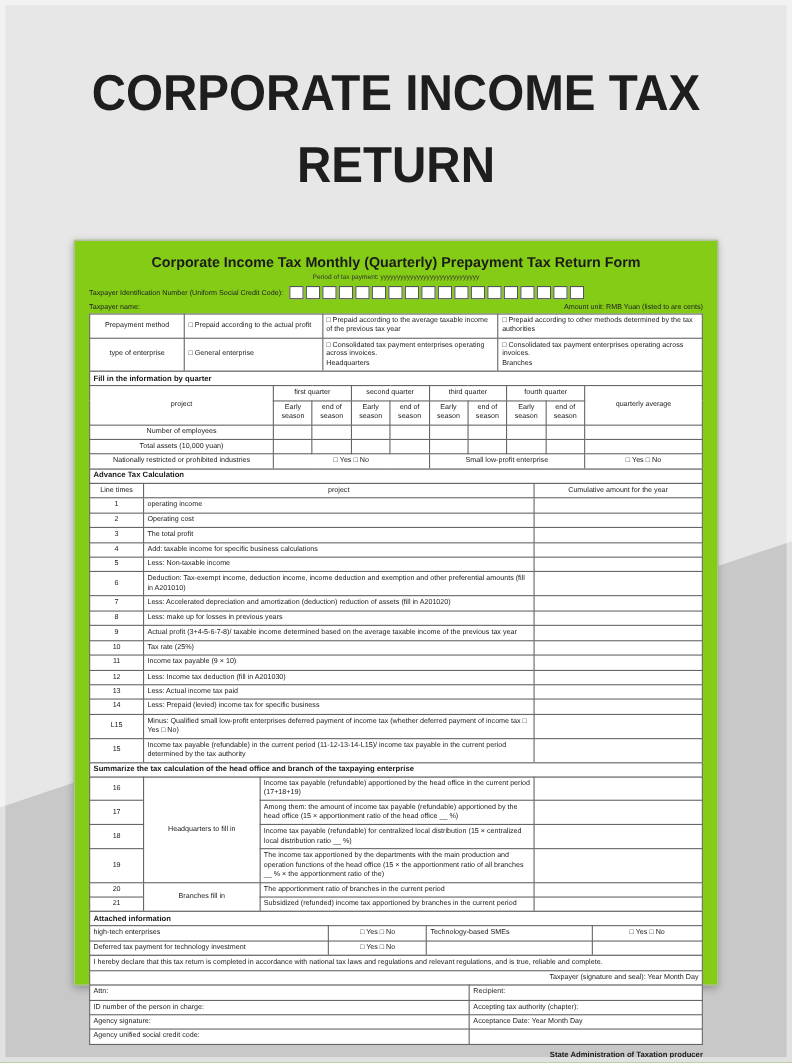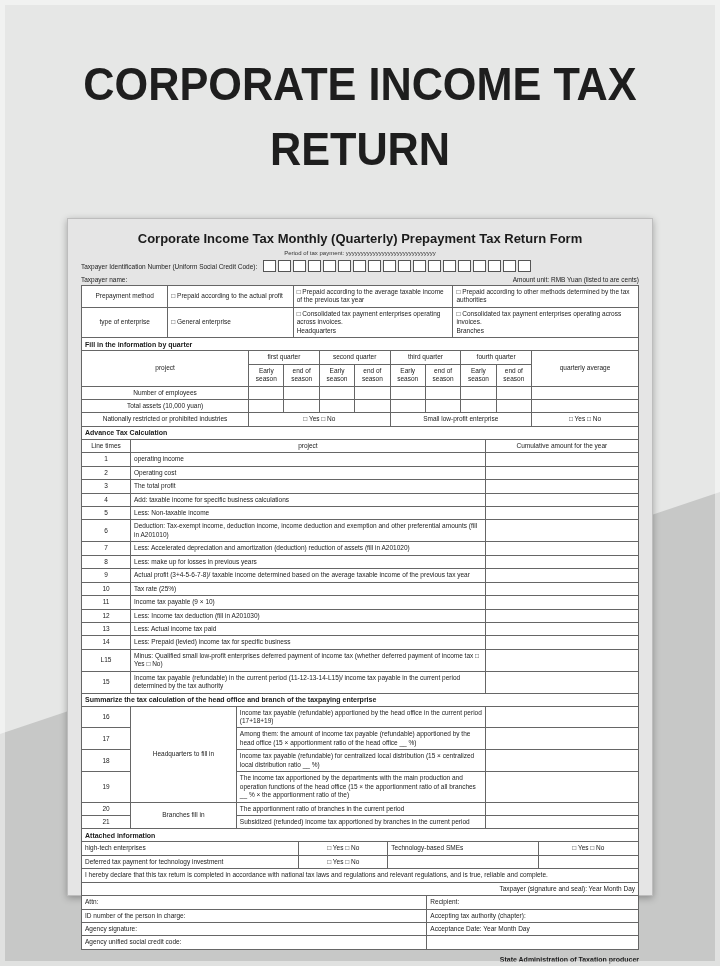--- a/index.html
+++ b/index.html
@@ -14,21 +14,21 @@
   .frame{position:absolute;inset:0;border:5px solid rgba(255,255,255,.45);pointer-events:none;z-index:9;}
 
   .poster-title{
     position:absolute;top:52px;left:0;width:720px;text-align:center;
     font-weight:700;color:#1e1e1e;font-size:46px;line-height:1.42;
     transform:scaleX(.94);transform-origin:50% 0;letter-spacing:0px;
   }
 
   .doc{
     position:absolute;left:67px;top:218px;width:586px;height:678px;
-    background:#e5e5e5;border:1px solid #bdbdbd;box-sizing:border-box;
+    background:#84cc16;border:1px solid #bdbdbd;box-sizing:border-box;
     box-shadow:0 2px 7px rgba(0,0,0,.30);
     padding:9px 13px;color:#222;
   }
   .doc-title{text-align:center;font-size:13px;font-weight:700;color:#1b1b1b;margin:3px 0 4px 0;}
   .period{text-align:center;font-size:6px;color:#333;margin-bottom:4px;}
   .tin-row{display:flex;align-items:center;font-size:6.5px;margin-bottom:4px;}
   .tin-row .lbltxt{margin-right:6px;}
   .box{display:inline-block;width:11px;height:10px;border:1px solid #555;margin-right:2px;vertical-align:middle;background:#fff;}
   .name-row{display:flex;justify-content:space-between;font-size:6.5px;margin-bottom:3px;}
 

